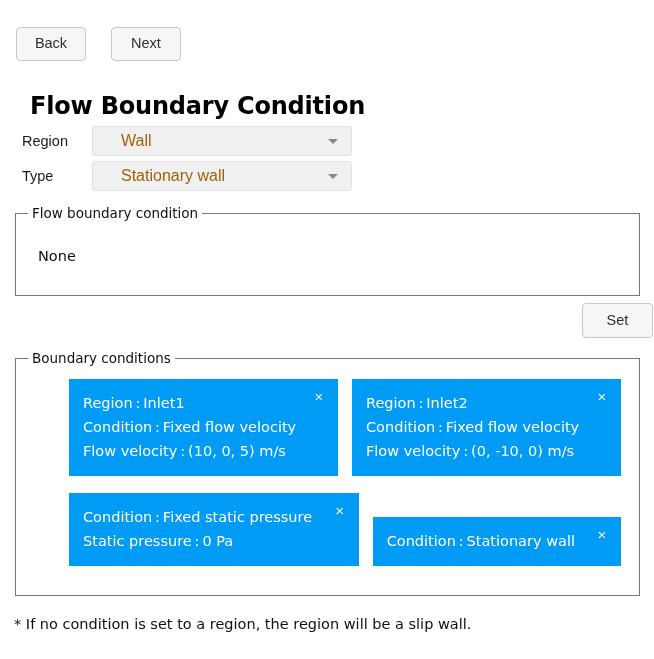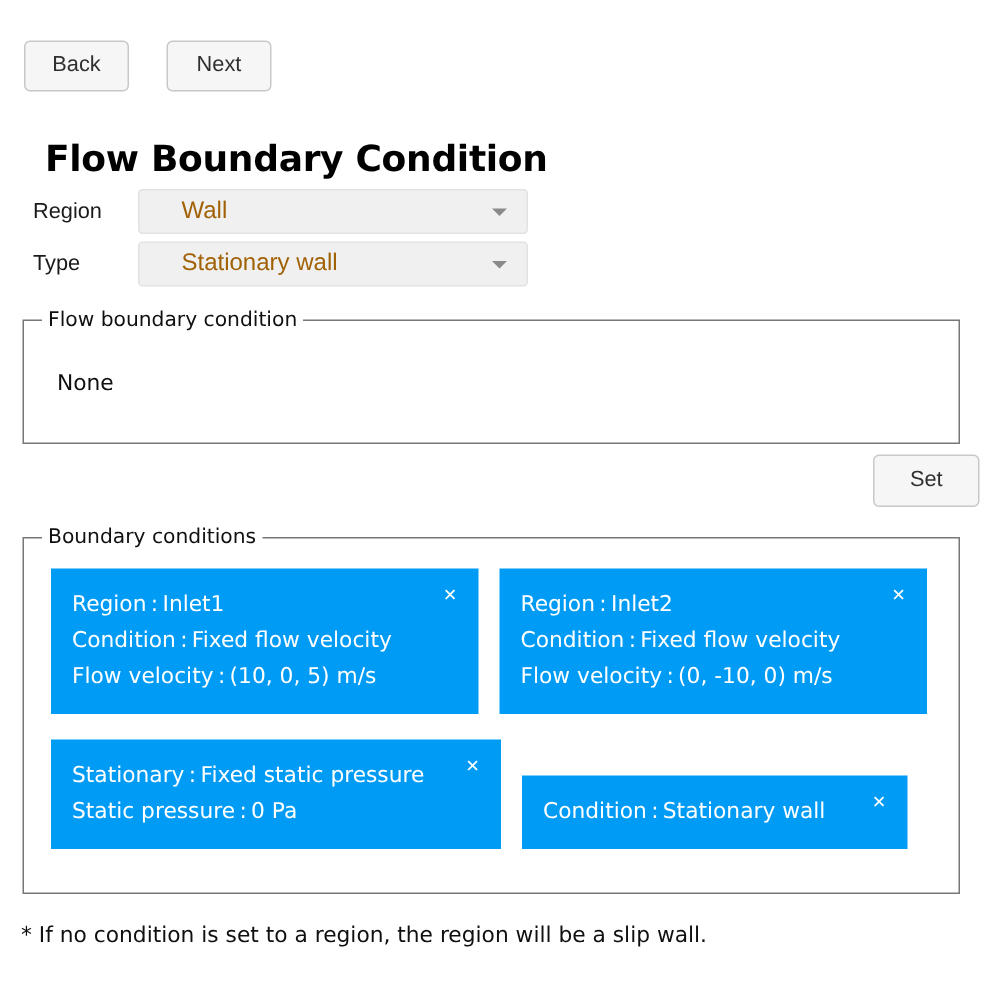--- a/index.html
+++ b/index.html
@@ -175,20 +175,21 @@
     top: 0;
     right: 0;
     padding: 20px 18px 0 18px;
     box-sizing: border-box;
   }
   .bc-row {
     display: flex;
     align-items: flex-end;
     gap: 14px;
     margin-bottom: 17px;
+    margin-left: 35px;
   }
   .bc-card {
     position: relative;
     background: #009bf5;
     color: #ffffff;
     padding: 12px 14px 13px 14px;
     box-sizing: border-box;
     cursor: pointer;
   }
   .bc-card-line {
@@ -276,21 +277,21 @@
           </div>
           <div class="bc-card w-inlet2" style="background: rgb(0, 155, 245);">
             <div class="bc-card-line">Region : Inlet2</div>
             <div class="bc-card-line">Condition : Fixed flow velocity</div>
             <div class="bc-card-line">Flow velocity : (0, -10, 0) m/s</div>
             <span class="bc-close">×</span>
           </div>
         </div>
         <div class="bc-row">
           <div class="bc-card w-outlet" style="background: rgb(0, 155, 245);">
-            <div class="bc-card-line">Stationary : Fixed static pressure</div>
+            <div class="bc-card-line">Condition : Fixed static pressure</div>
             <div class="bc-card-line">Static pressure : 0 Pa</div>
             <span class="bc-close">×</span>
           </div>
           <div class="bc-card w-wall" style="background: rgb(0, 155, 245);">
             <div class="bc-card-line">Condition : Stationary wall</div>
             <span class="bc-close">×</span>
           </div>
         </div>
       </div>
   </div>

